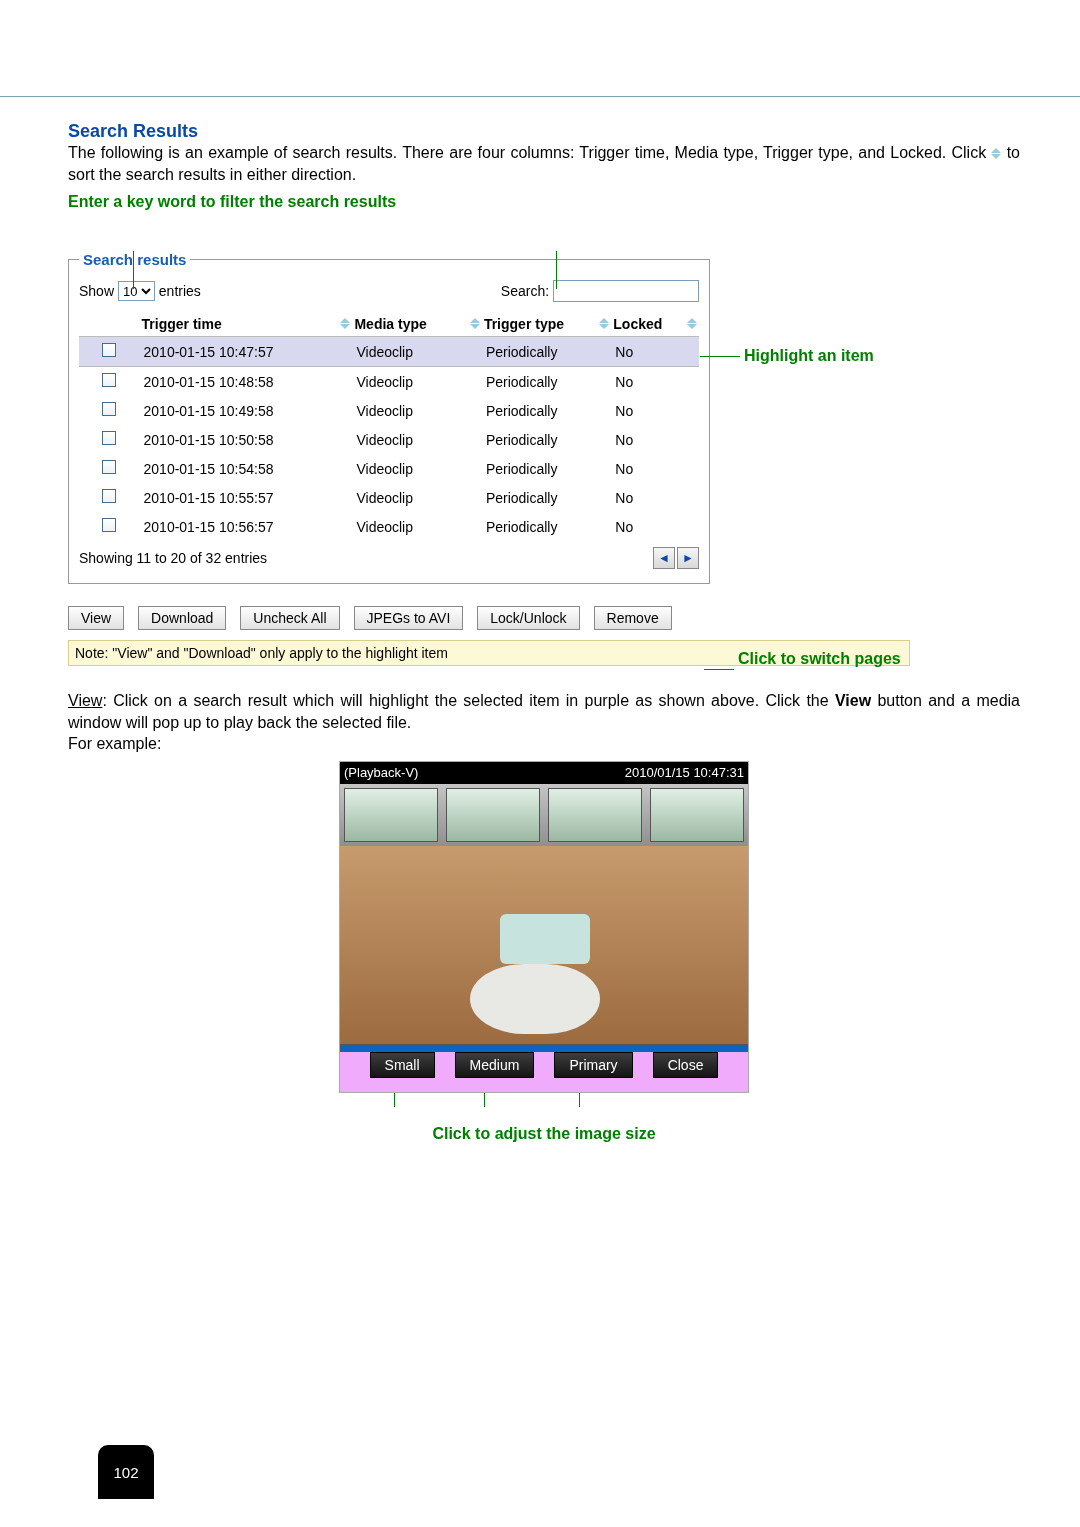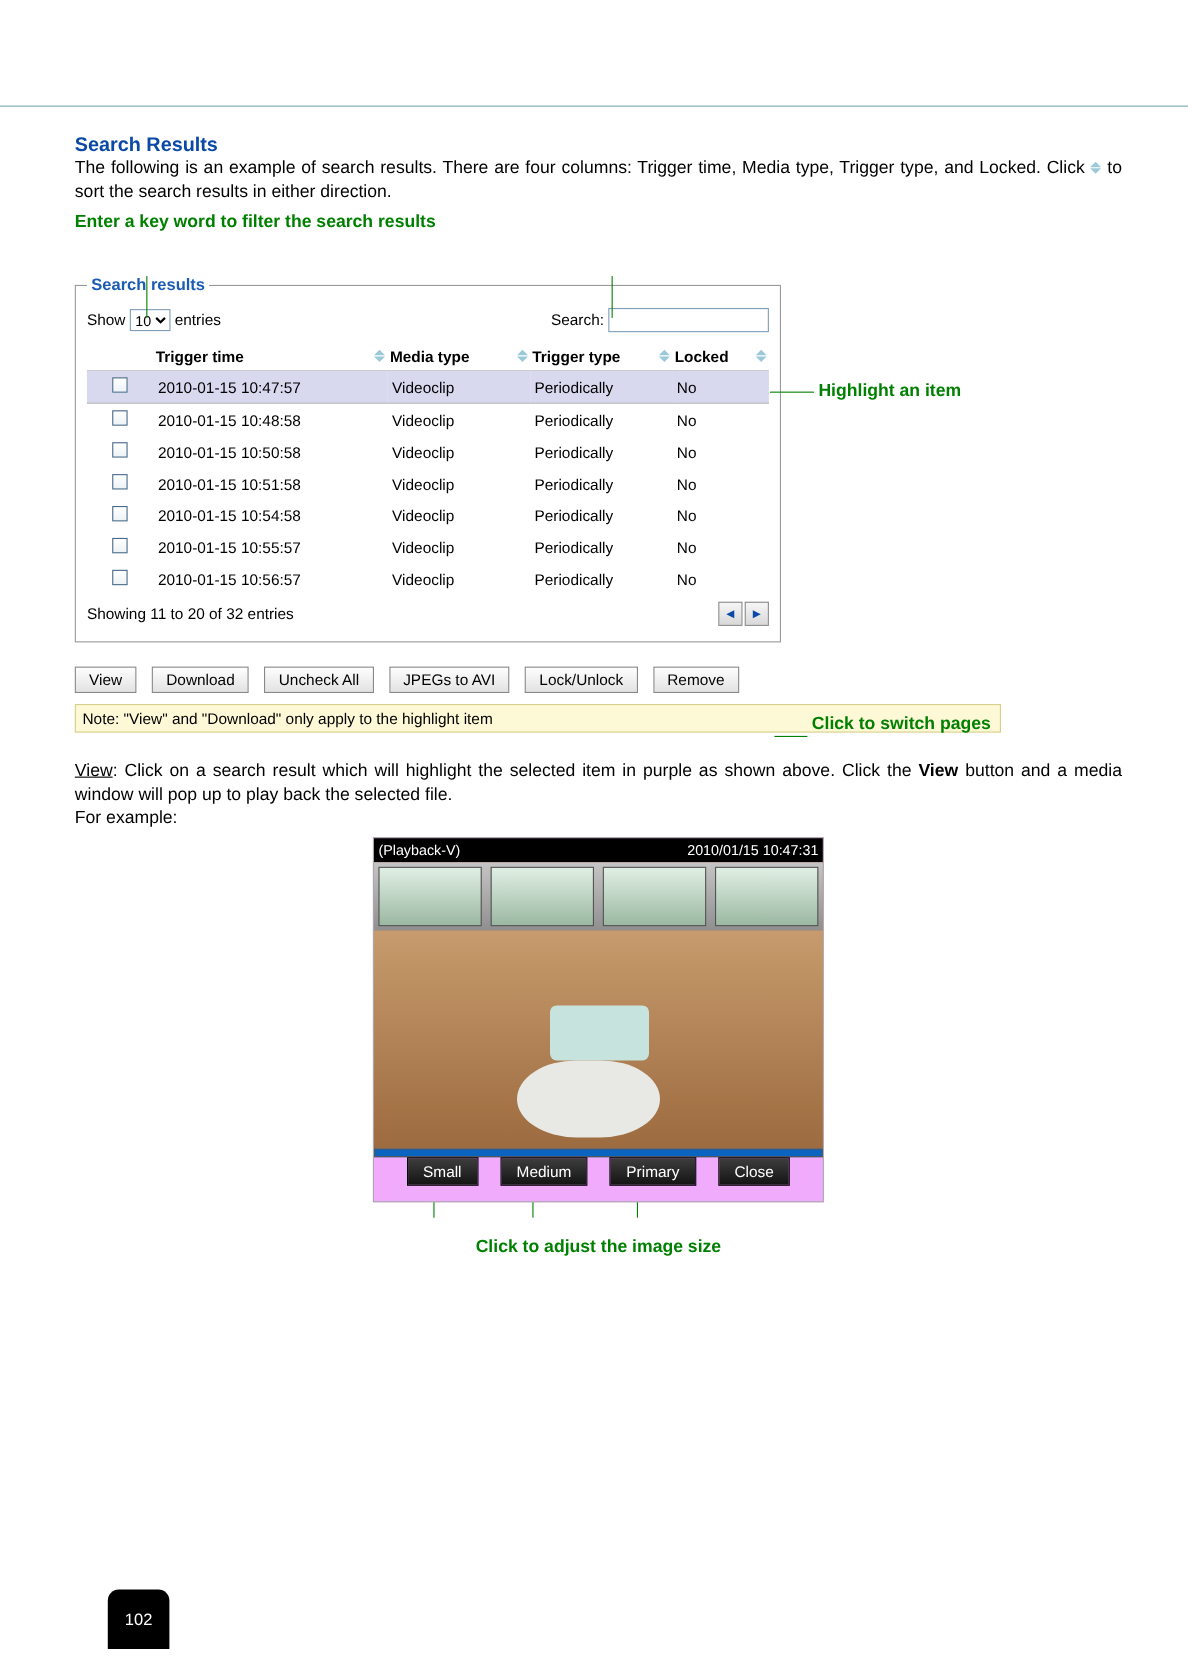--- a/index.html
+++ b/index.html
@@ -342,28 +342,28 @@
               </tr>
               <tr>
                 <td class="col-cb"><span class="chk"></span></td>
                 <td>2010-01-15 10:48:58</td>
                 <td>Videoclip</td>
                 <td>Periodically</td>
                 <td>No</td>
               </tr>
               <tr>
                 <td class="col-cb"><span class="chk"></span></td>
+                <td>2010-01-15 10:49:58</td>
+                <td>Videoclip</td>
+                <td>Periodically</td>
+                <td>No</td>
+              </tr>
+              <tr>
+                <td class="col-cb"><span class="chk"></span></td>
                 <td>2010-01-15 10:50:58</td>
-                <td>Videoclip</td>
-                <td>Periodically</td>
-                <td>No</td>
-              </tr>
-              <tr>
-                <td class="col-cb"><span class="chk"></span></td>
-                <td>2010-01-15 10:51:58</td>
                 <td>Videoclip</td>
                 <td>Periodically</td>
                 <td>No</td>
               </tr>
               <tr>
                 <td class="col-cb"><span class="chk"></span></td>
                 <td>2010-01-15 10:54:58</td>
                 <td>Videoclip</td>
                 <td>Periodically</td>
                 <td>No</td>

